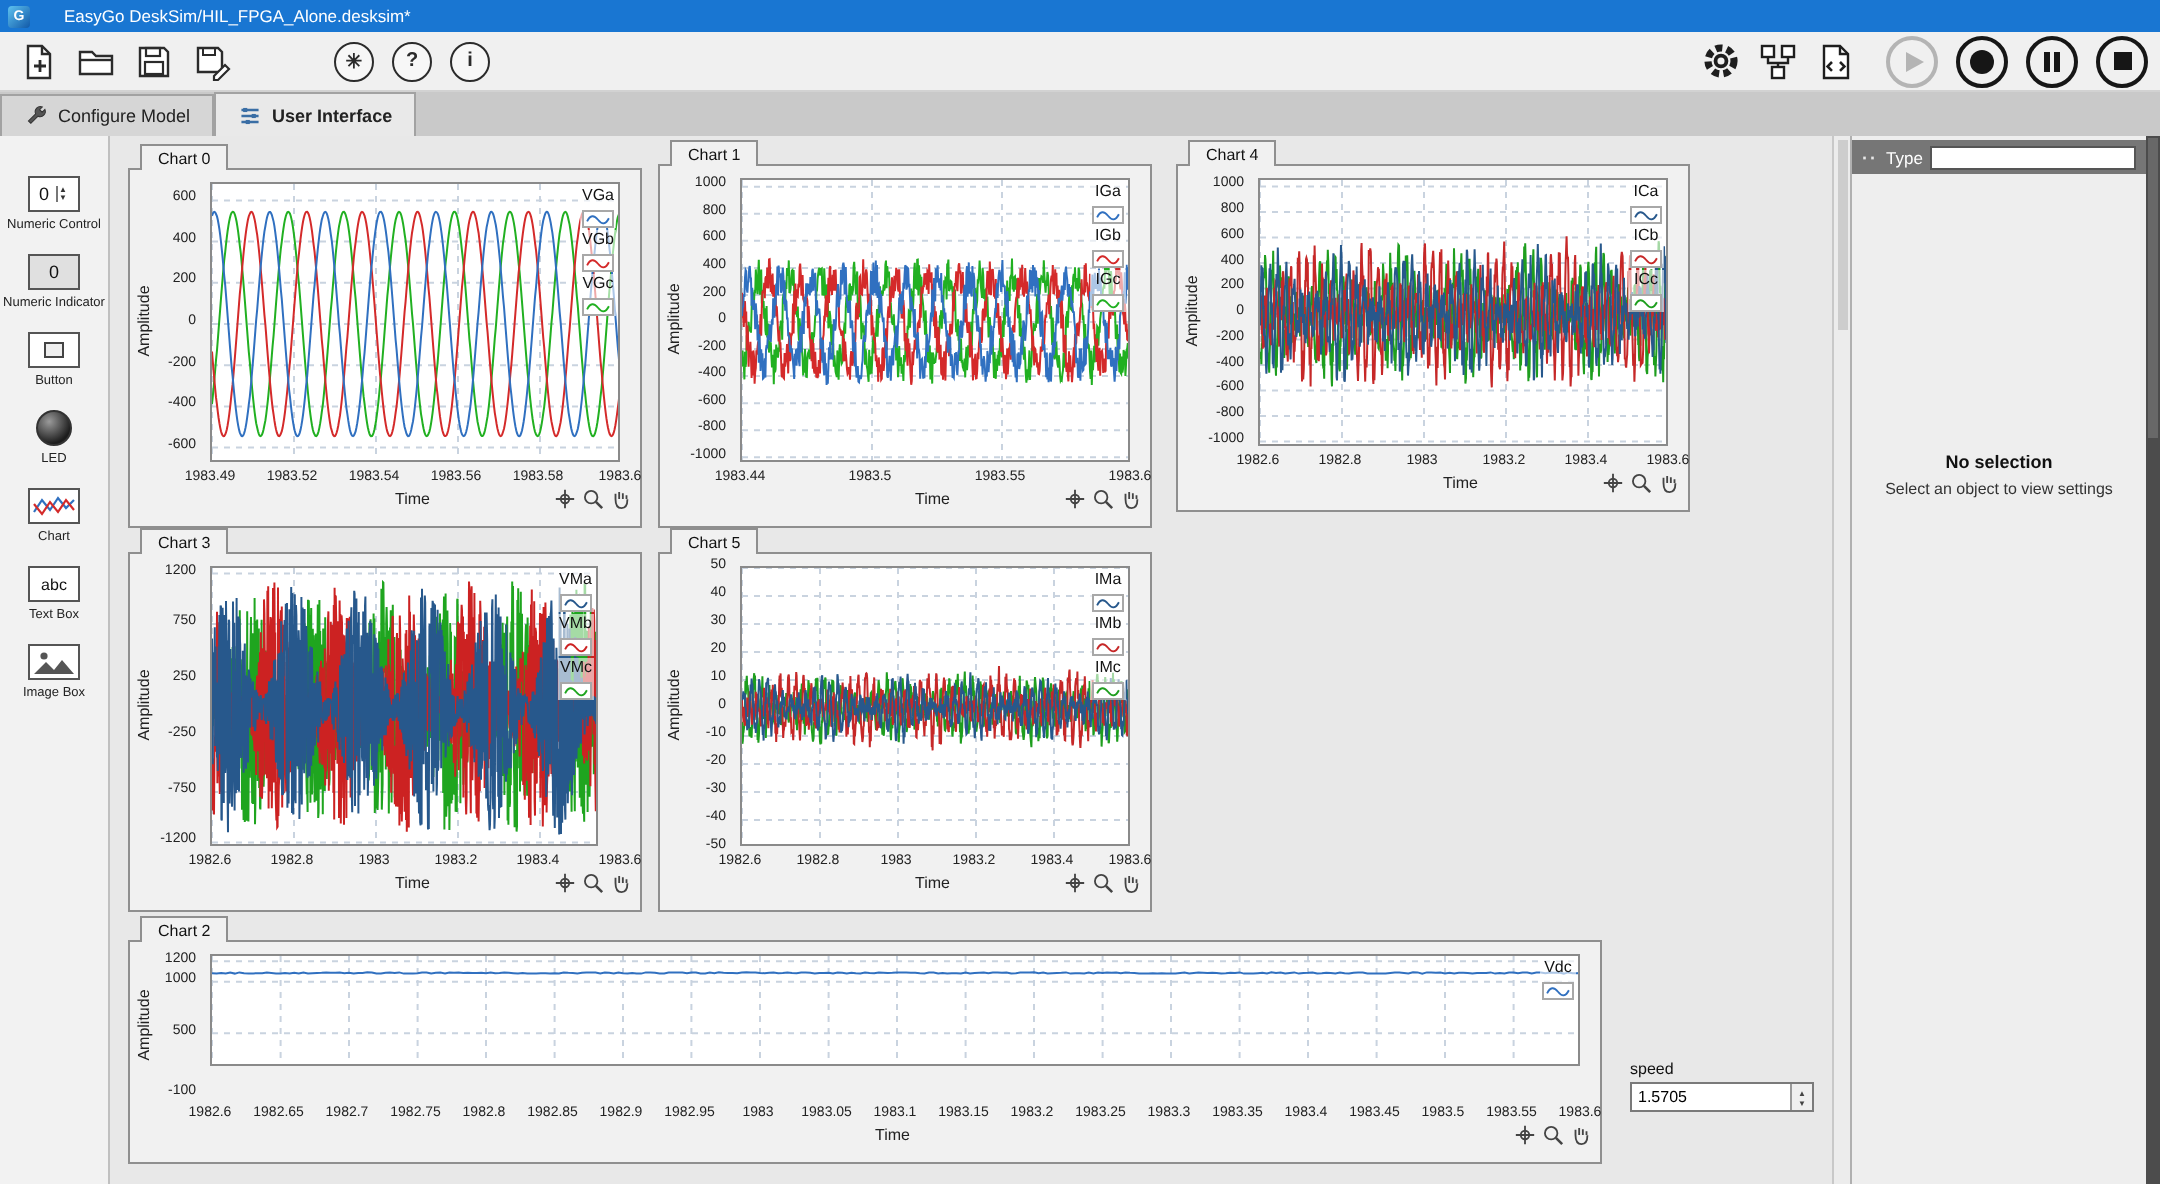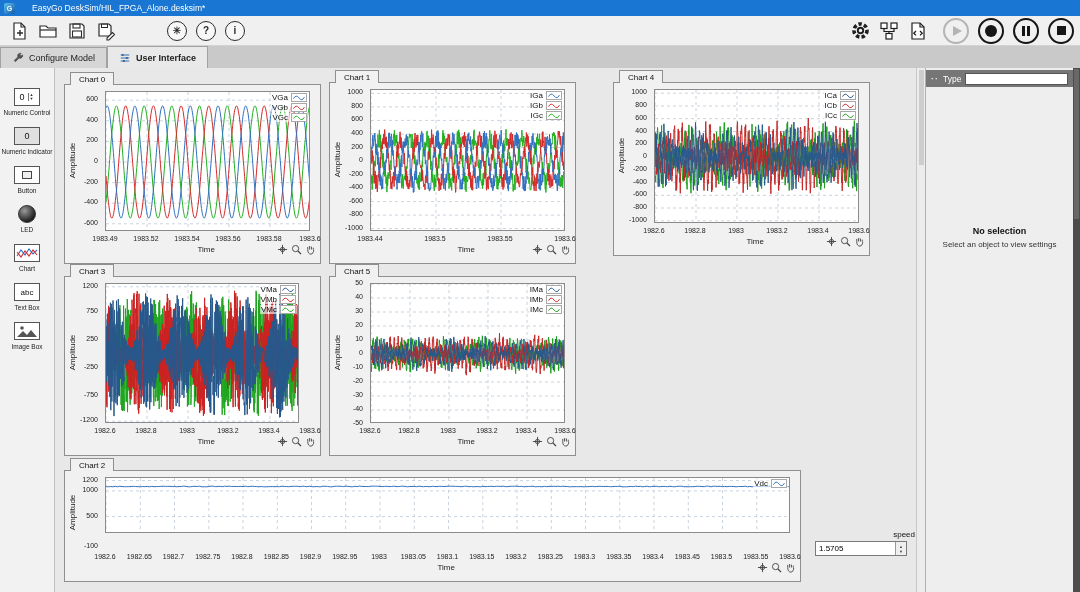--- a/index.html
+++ b/index.html
@@ -51,28 +51,28 @@
   
   .chart { position:absolute; }
   .ctab { position:absolute; top:0; left:6px; height:13px; line-height:11px; padding:1px 8px 0; background:#f1f1f1; border:1px solid #8f8f8f; border-bottom:none; font-size:8px; color:#111; z-index:2; }
   .cframe { position:absolute; left:0; top:12px; right:0; bottom:0; background:#f1f1f1; border:1px solid #8f8f8f; }
   .plot { position:absolute; background:#fff; border:1px solid #8a8a8a; overflow:hidden; }
   .ytick { position:absolute; left:0; text-align:right; font-size:7px; color:#222; }
   .xtick { position:absolute; width:48px; text-align:center; font-size:7px; color:#222; }
   .ylab { position:absolute; left:-20px; width:54px; text-align:center; transform:rotate(-90deg); font-size:8px; color:#222; }
   .xlab { position:absolute; font-size:8px; color:#222; }
   .legend { position:absolute; top:1px; right:1px; display:flex; flex-direction:column; align-items:flex-end; gap:1px; z-index:3; }
-  .lrow { display:flex; align-items:center; gap:3px; background:rgba(255,255,255,0.6); font-size:8px; color:#111; padding:0 1px; }
+  .lrow { display:flex; align-items:center; gap:3px; background:rgba(255,255,255,0.6); font-size:8px; color:#111; padding:0 1px;flex-direction:column; }
   .lrow svg { border:1px solid #a8a8a8; background:#fff; display:block; }
   .ctools { position:absolute; right:4px; display:flex; gap:3px; }
   .ctools svg { display:block; }
 
   
   .speed { position:absolute; left:760px; top:462px; width:100px; }
-  .speedlabel { font-size:8px; color:#111; margin-bottom:2px;text-align:right; }
+  .speedlabel { font-size:8px; color:#111; margin-bottom:2px; }
   .speedbox { display:flex; width:92px; height:15px; background:#fff; border:1px solid #7a7a7a; }
   .speedinput { flex:1; border:none; outline:none; font-size:8px; padding:0 3px; font-family:"Liberation Sans", sans-serif; min-width:0; }
   .spinner { width:11px; border-left:1px solid #9a9a9a; background:#efefef; display:flex; flex-direction:column; align-items:center; justify-content:center; font-size:4px; line-height:5px; color:#444; }
 
   
   .proppanel { position:absolute; left:925px; top:0; width:148px; height:524px; background:#eeeeee; border-left:1px solid #b0b0b0; }
   .prophead { position:absolute; top:2px; left:0; right:0; height:17px; background:#767676; display:flex; align-items:center; gap:4px; padding:0 5px; }
   .handle { color:#e8e8e8; font-size:9px; font-weight:bold; letter-spacing:1px; }
   .typelabel { color:#fff; font-size:8.5px; }
   .typesearch { flex:1; height:12px; border:1px solid #555; font-size:8px; padding:0 2px; min-width:0; }
@@ -391,21 +391,21 @@
   <svg class="tool" width="11" height="11" viewBox="0 0 12 12">
               <circle cx="5" cy="5" r="3.4" stroke="#444" fill="none"></circle>
               <path d="M7.6 7.6L11 11" stroke="#444" stroke-width="1.4"></path>
             </svg>
   <svg class="tool" width="11" height="11" viewBox="0 0 12 12">
               <path d="M3 6V3.2M5 6V2.2M7 6V2.8M9 6V4M3 6c0 3.2 1.2 5 3.3 5 2 0 3.2-1.8 3.2-4.8" stroke="#444" stroke-width="1" fill="none"></path>
             </svg>
           </div>
     </div>
       </div>
-      <div class="chart" style="left: 558px; top: 2px; width: 257px; height: 186px;">
+      <div class="chart" style="left: 533px; top: 2px; width: 257px; height: 186px;">
     <div class="ctab">Chart 4</div>
     <div class="cframe">
       <div class="ylab" style="top:68.0px">Amplitude</div>
       <div class="ytick" style="top:5.2px;width:33px">1000</div>
           <div class="ytick" style="top:18.0px;width:33px">800</div>
           <div class="ytick" style="top:30.7px;width:33px">600</div>
           <div class="ytick" style="top:43.5px;width:33px">400</div>
           <div class="ytick" style="top:56.2px;width:33px">200</div>
           <div class="ytick" style="top:69.0px;width:33px">0</div>
           <div class="ytick" style="top:81.8px;width:33px">-200</div>

